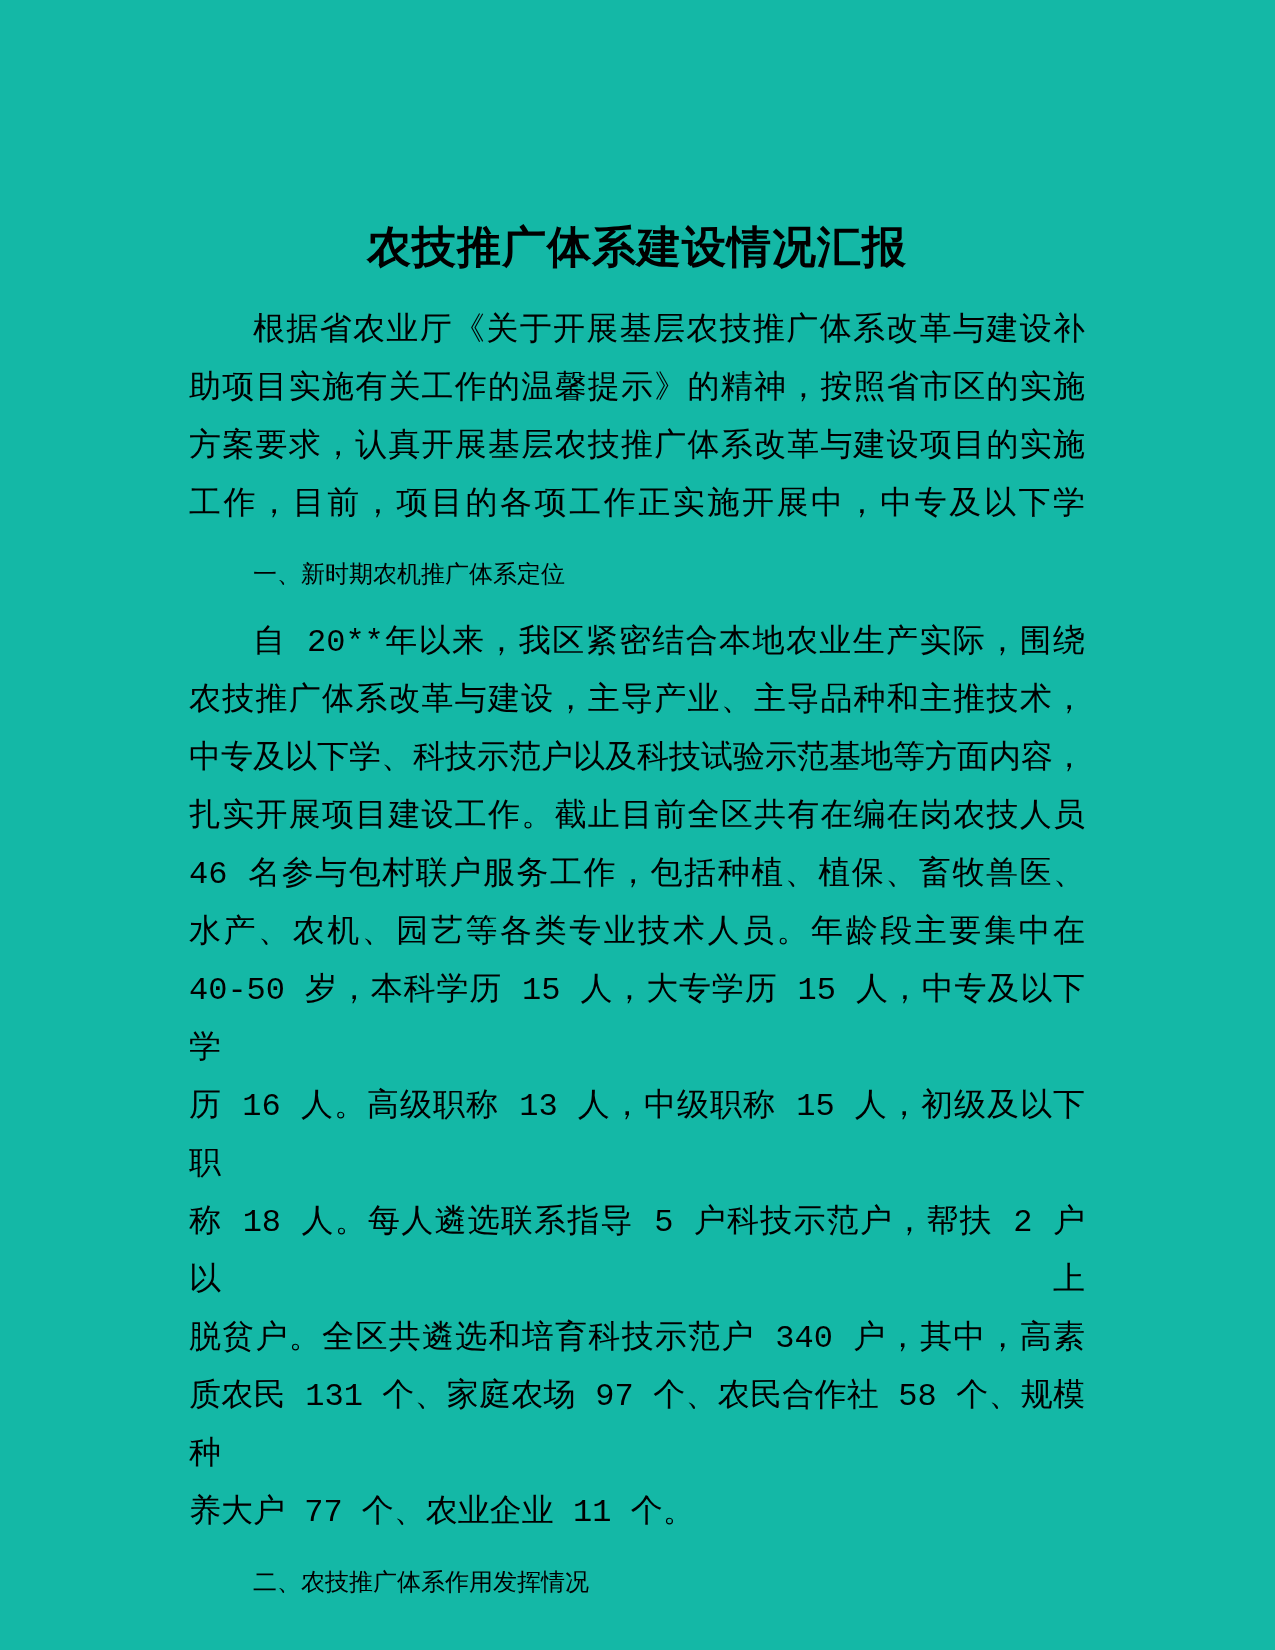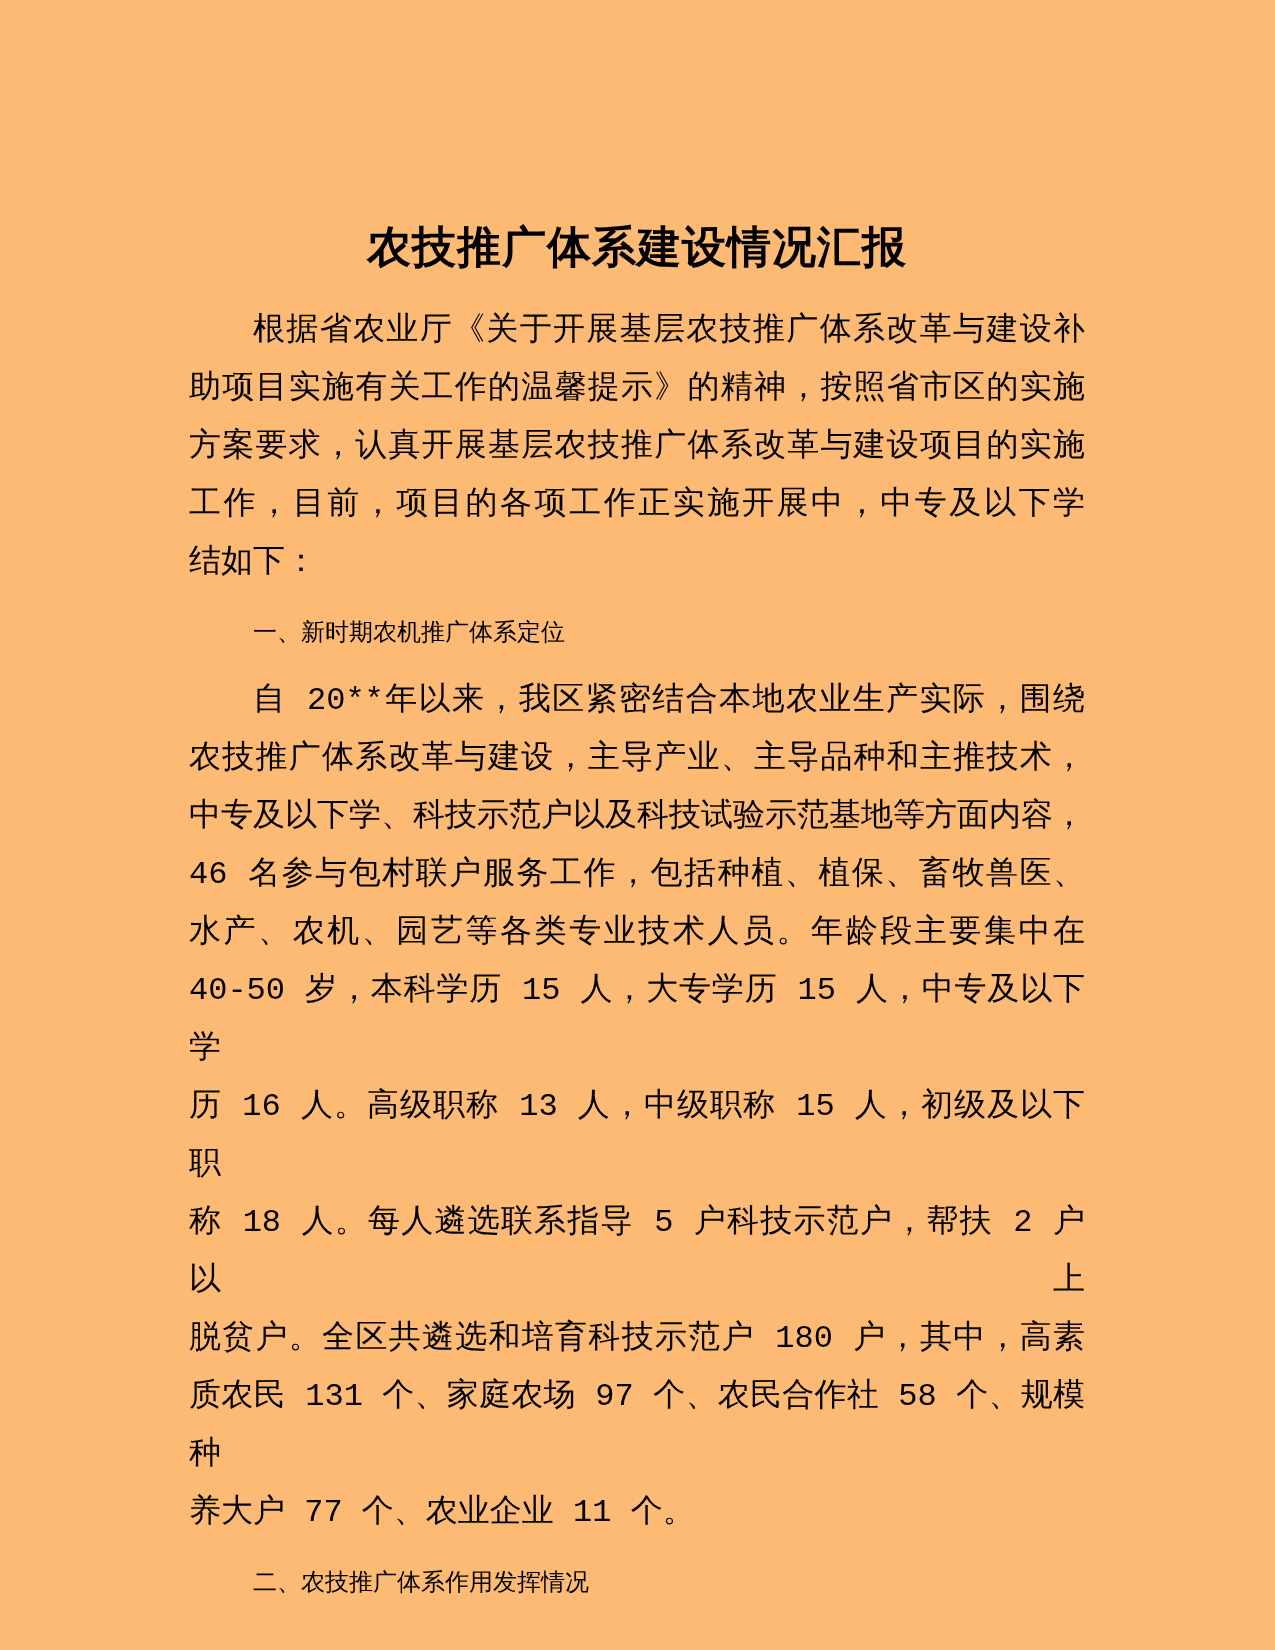--- a/index.html
+++ b/index.html
@@ -4,21 +4,21 @@
 <style>
   html, body {
     margin: 0;
     padding: 0;
     background: #ffffff;
   }
   .page {
     position: relative;
     width: 1275px;
     height: 1650px;
-    background: #fdba74;
+    background: #14b8a6;
     overflow: hidden;
     font-family: "Liberation Sans", sans-serif;
     color: #000000;
   }
   .content {
     position: absolute;
     left: 189px;
     top: 217px;
     width: 896px;
   }
@@ -61,32 +61,32 @@
 
 <div class="page">
   <div class="content">
     <h1 class="doc-title">农技推广体系建设情况汇报</h1>
     <div id="blocks">
         <div class="para">
           <div class="line first">根据省农业厅《关于开展基层农技推广体系改革与建设补</div>
           <div class="line">助项目实施有关工作的温馨提示》的精神，按照省市区的实施</div>
           <div class="line">方案要求，认真开展基层农技推广体系改革与建设项目的实施</div>
           <div class="line">工作，目前，项目的各项工作正实施开展中，中专及以下学</div>
-          <div class="line last">结如下：</div>
         </div>
         <div class="heading">一、新时期农机推广体系定位</div>
         <div class="para">
           <div class="line first">自 20**年以来，我区紧密结合本地农业生产实际，围绕</div>
           <div class="line">农技推广体系改革与建设，主导产业、主导品种和主推技术，</div>
           <div class="line">中专及以下学、科技示范户以及科技试验示范基地等方面内容，</div>
+          <div class="line">扎实开展项目建设工作。截止目前全区共有在编在岗农技人员</div>
           <div class="line">46 名参与包村联户服务工作，包括种植、植保、畜牧兽医、</div>
           <div class="line">水产、农机、园艺等各类专业技术人员。年龄段主要集中在</div>
           <div class="line">40-50 岁，本科学历 15 人，大专学历 15 人，中专及以下学</div>
           <div class="line">历 16 人。高级职称 13 人，中级职称 15 人，初级及以下职</div>
           <div class="line">称 18 人。每人遴选联系指导 5 户科技示范户，帮扶 2 户以上</div>
-          <div class="line">脱贫户。全区共遴选和培育科技示范户 180 户，其中，高素</div>
+          <div class="line">脱贫户。全区共遴选和培育科技示范户 340 户，其中，高素</div>
           <div class="line">质农民 131 个、家庭农场 97 个、农民合作社 58 个、规模种</div>
           <div class="line last">养大户 77 个、农业企业 11 个。</div>
         </div>
         <div class="heading">二、农技推广体系作用发挥情况</div>
       </div>
   </div>
 </div>
 
 </body></html>

